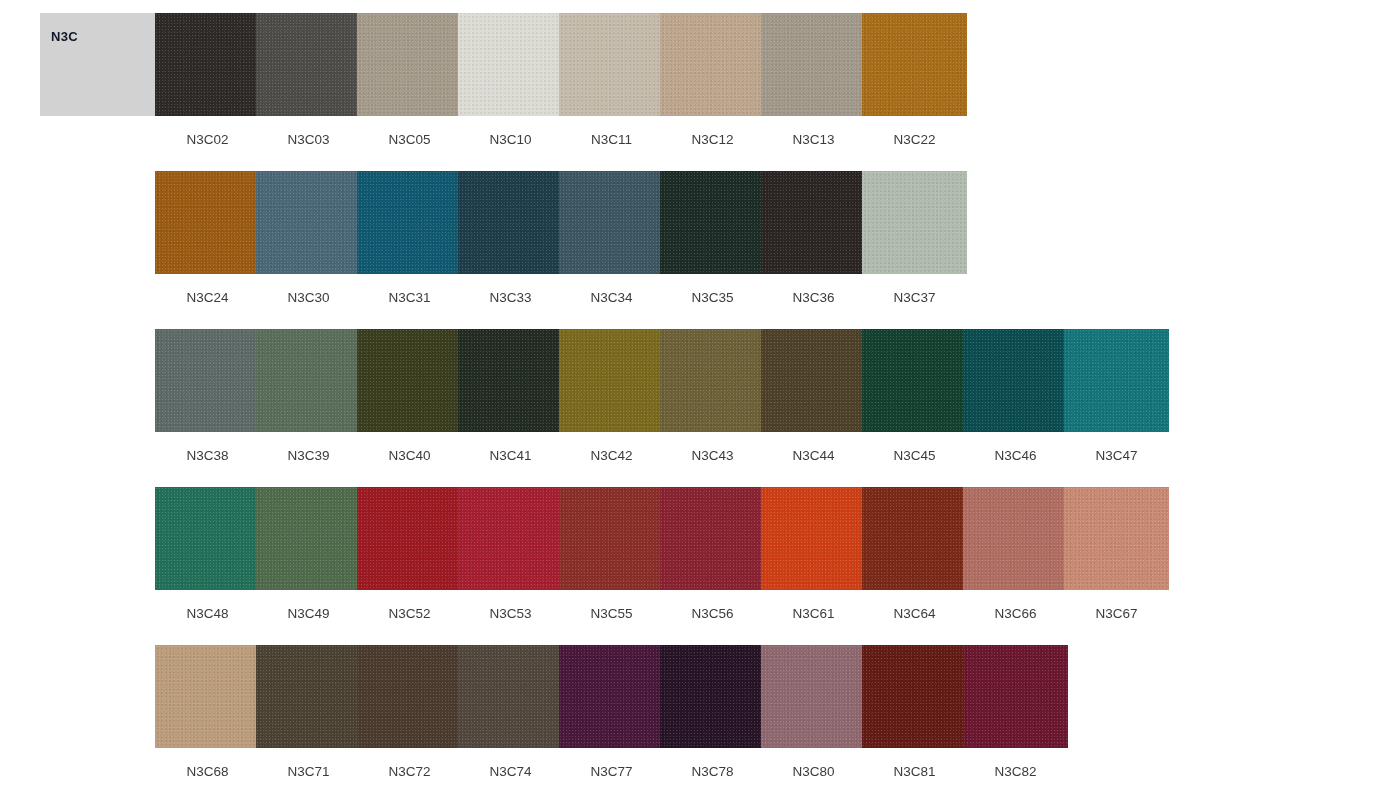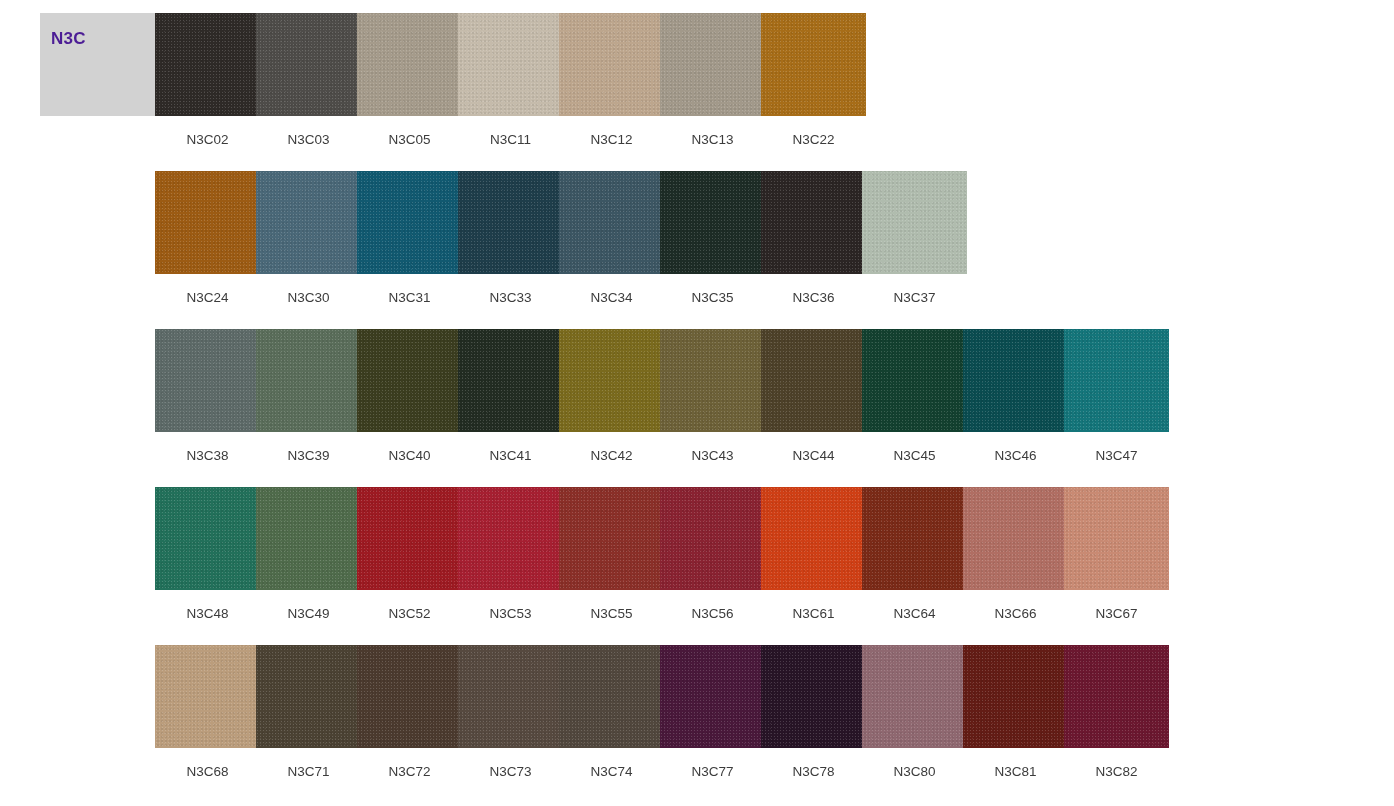--- a/index.html
+++ b/index.html
@@ -28,23 +28,23 @@
     top: 13px;
     width: 118px;
     height: 103px;
     background: #d2d2d2;
     box-sizing: border-box;
   }
   .group-header-label {
     position: absolute;
     left: 11px;
     top: 16px;
-    font-size: 17px;
+    font-size: 13px;
     font-weight: bold;
-    color: #4c1d95;
+    color: #0f172a;
     letter-spacing: 0.3px;
   }
 
   
   .swatch-grid {
     position: absolute;
     left: 164px;
     top: 13px;
     width: 1212px;
   }
@@ -108,20 +108,24 @@
         </div>
         <div class="swatch-cell">
           <div class="swatch-chip" style="background-color: rgb(78, 76, 73);"></div>
           <div class="swatch-label">N3C03</div>
         </div>
         <div class="swatch-cell">
           <div class="swatch-chip" style="background-color: rgb(165, 155, 139);"></div>
           <div class="swatch-label">N3C05</div>
         </div>
         <div class="swatch-cell">
+          <div class="swatch-chip" style="background-color: rgb(220, 220, 212);"></div>
+          <div class="swatch-label">N3C10</div>
+        </div>
+        <div class="swatch-cell">
           <div class="swatch-chip" style="background-color: rgb(197, 187, 171);"></div>
           <div class="swatch-label">N3C11</div>
         </div>
         <div class="swatch-cell">
           <div class="swatch-chip" style="background-color: rgb(189, 166, 141);"></div>
           <div class="swatch-label">N3C12</div>
         </div>
         <div class="swatch-cell">
           <div class="swatch-chip" style="background-color: rgb(162, 153, 138);"></div>
           <div class="swatch-label">N3C13</div>
@@ -256,24 +260,20 @@
         </div>
         <div class="swatch-cell">
           <div class="swatch-chip" style="background-color: rgb(75, 66, 51);"></div>
           <div class="swatch-label">N3C71</div>
         </div>
         <div class="swatch-cell">
           <div class="swatch-chip" style="background-color: rgb(75, 58, 46);"></div>
           <div class="swatch-label">N3C72</div>
         </div>
         <div class="swatch-cell">
-          <div class="swatch-chip" style="background-color: rgb(86, 73, 63);"></div>
-          <div class="swatch-label">N3C73</div>
-        </div>
-        <div class="swatch-cell">
           <div class="swatch-chip" style="background-color: rgb(81, 71, 61);"></div>
           <div class="swatch-label">N3C74</div>
         </div>
         <div class="swatch-cell">
           <div class="swatch-chip" style="background-color: rgb(73, 24, 58);"></div>
           <div class="swatch-label">N3C77</div>
         </div>
         <div class="swatch-cell">
           <div class="swatch-chip" style="background-color: rgb(39, 20, 38);"></div>
           <div class="swatch-label">N3C78</div>

